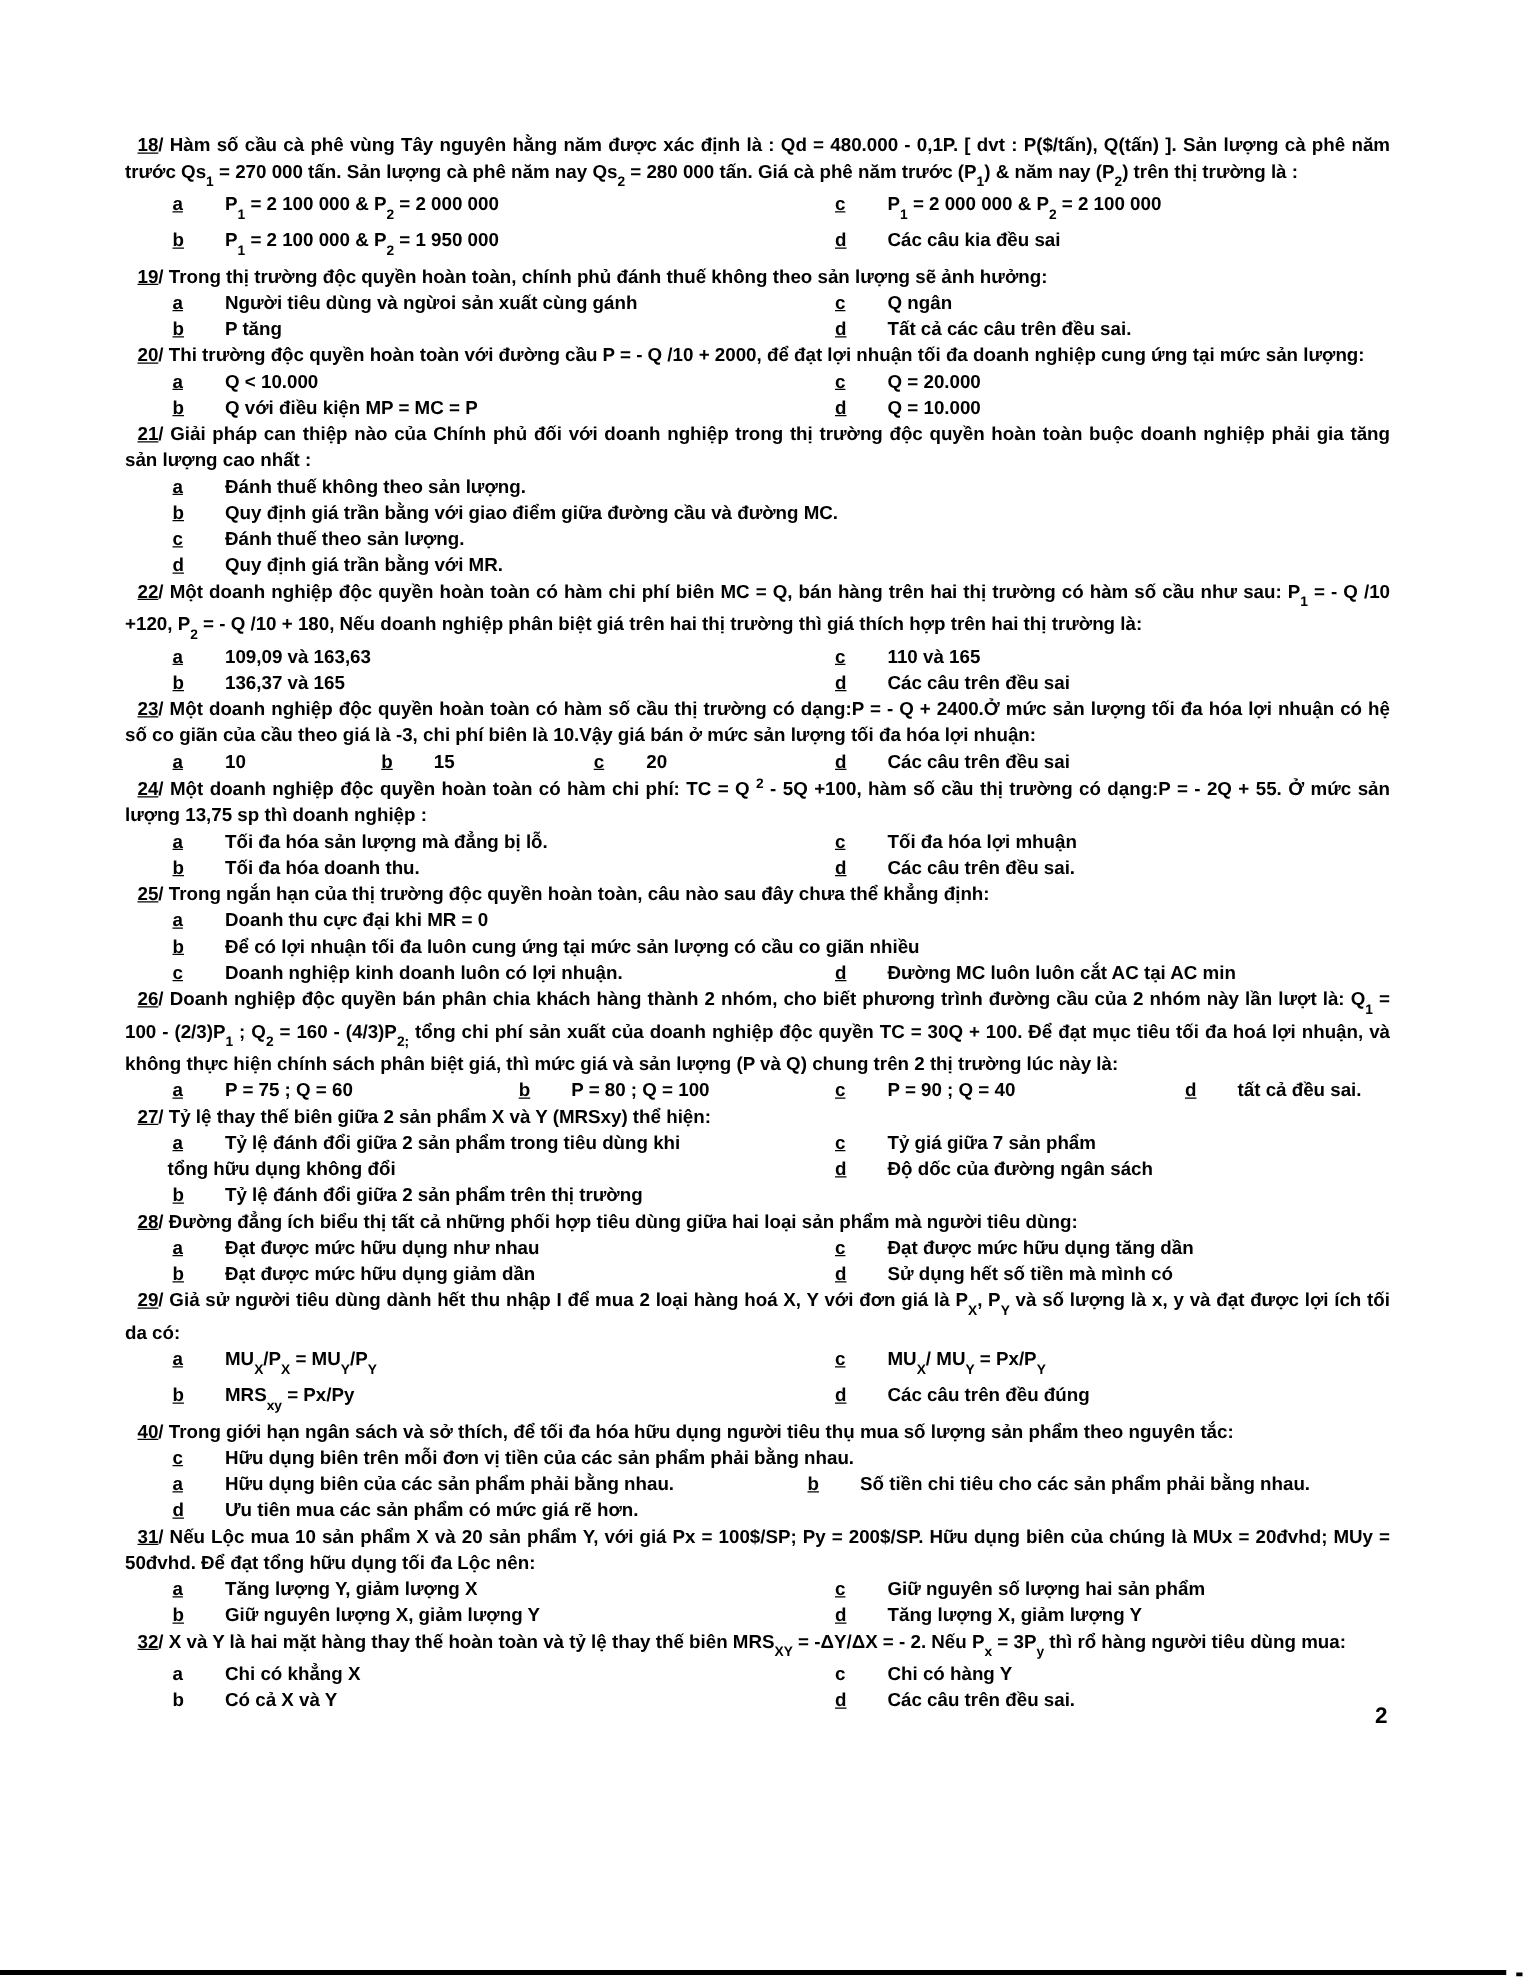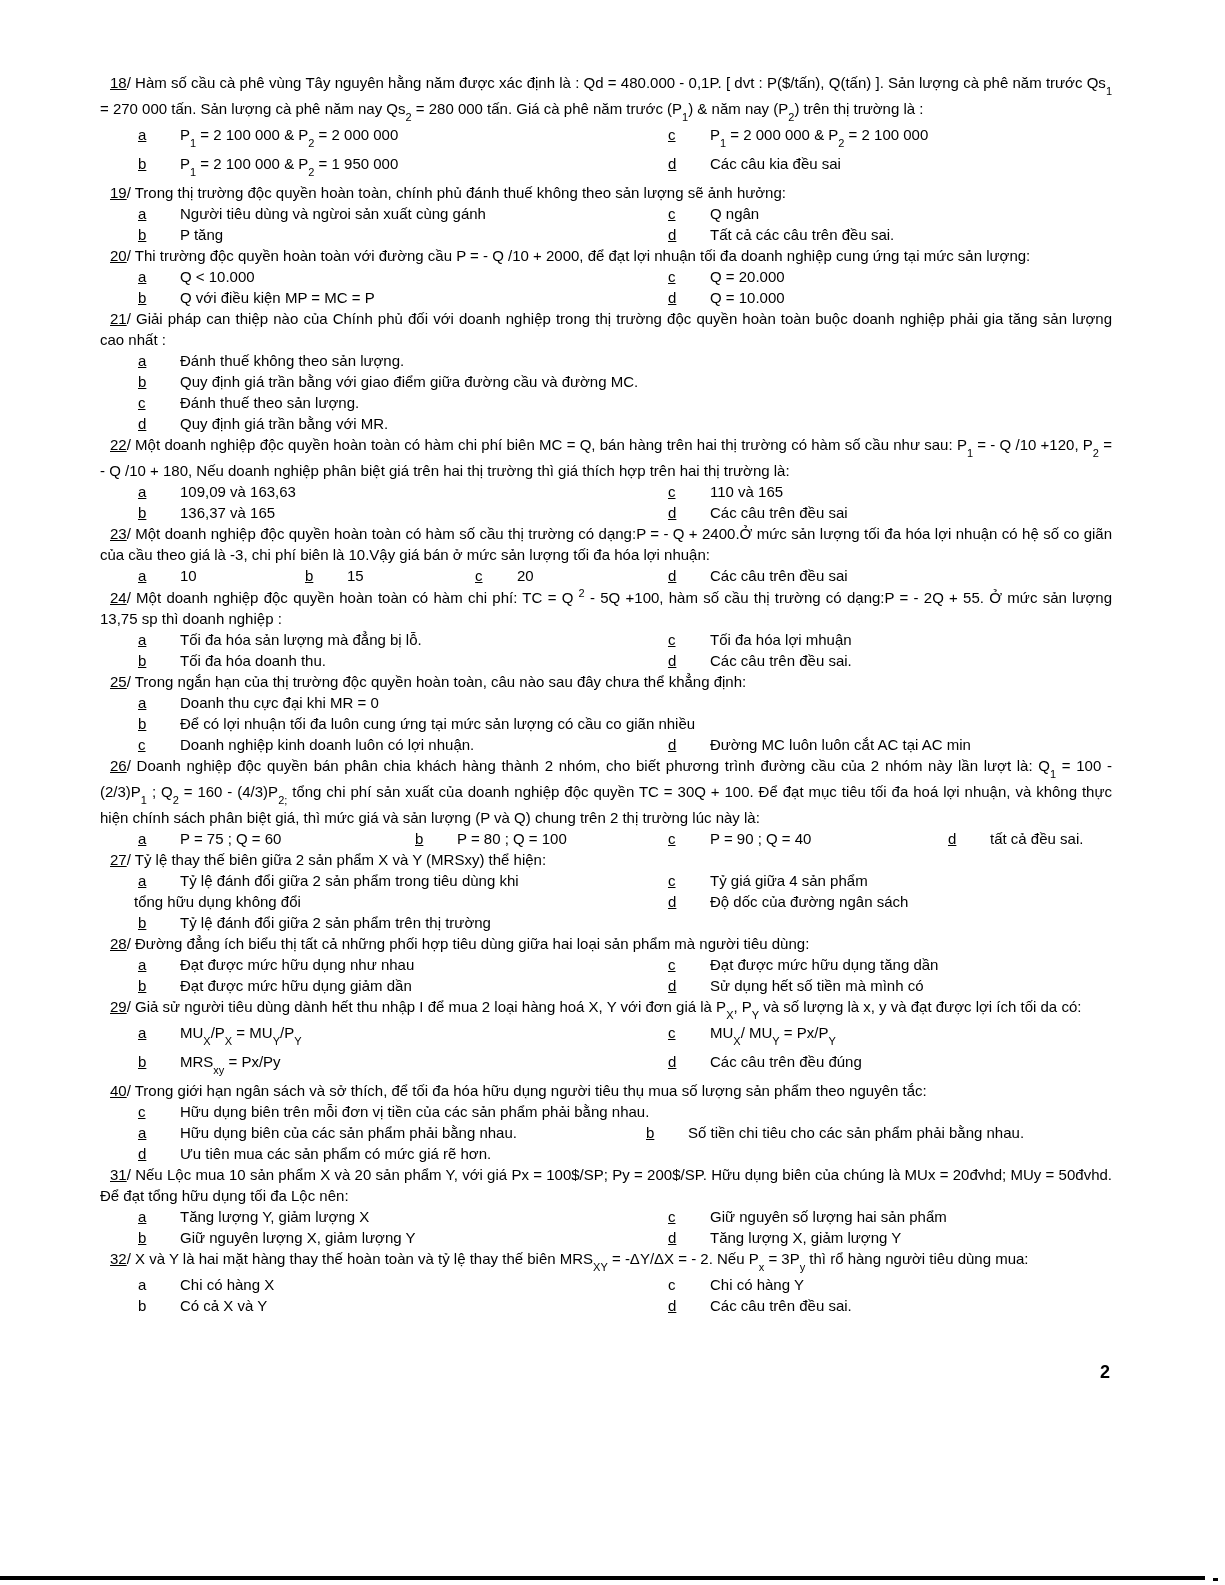--- a/index.html
+++ b/index.html
@@ -4,21 +4,21 @@
 <style>
   html,body{margin:0;padding:0;}
   body{
     width:1225px;height:1585px;
     background:#ffffff;color:#000000;
     font-family:"Liberation Sans","DejaVu Sans",sans-serif;
     font-size:15px;
     position:relative;overflow:hidden;
   }
   .page{position:absolute;inset:0;background:#ffffff;}
-  .content{position:absolute;left:100px;top:72px;width:1012px;}
+  .content{position:absolute;left:100px;top:106px;width:1012px;font-weight:bold;}
   .question{margin:0;}
   .stem{margin:0;text-align:justify;line-height:21px;text-indent:10px;}
   .qnum{}
   .u{text-decoration:underline;}
   sub{font-size:11px;vertical-align:-7px;line-height:14px;}
   sup{font-size:11px;vertical-align:6px;line-height:14px;}
   .opt-row{position:relative;height:21px;}
   .opt-row.tall{height:29px;}
   .cell{position:absolute;top:0;white-space:nowrap;line-height:21px;}
   .letter{display:inline-block;width:42px;}
@@ -137,21 +137,21 @@
           <span class="cell col-L"><span class="letter"><span class="u">a</span></span><span class="otext">P = 75 ;  Q = 60</span></span>
           <span class="cell col-M3"><span class="letter"><span class="u">b</span></span><span class="otext">P = 80 ;  Q = 100</span></span>
           <span class="cell col-R"><span class="letter"><span class="u">c</span></span><span class="otext">P = 90 ;  Q = 40</span></span>
           <span class="cell col-F"><span class="letter"><span class="u">d</span></span><span class="otext">tất cả đều sai.</span></span>
         </div>
       </div>
       <div class="question">
         <p class="stem"><span class="qnum u">27</span>/ Tỷ lệ thay thế biên giữa 2 sản phẩm X và Y (MRSxy) thể hiện:</p>
         <div class="opt-row">
           <span class="cell col-L"><span class="letter"><span class="u">a</span></span><span class="otext">Tỷ lệ đánh đổi giữa 2 sản phẩm trong tiêu dùng khi</span></span>
-          <span class="cell col-R"><span class="letter"><span class="u">c</span></span><span class="otext">Tỷ giá giữa 4 sản phẩm</span></span>
+          <span class="cell col-R"><span class="letter"><span class="u">c</span></span><span class="otext">Tỷ giá giữa 7 sản phẩm</span></span>
         </div>
         <div class="opt-row">
           <span class="cell col-CONT"><span class="otext">tổng hữu dụng không đổi</span></span>
           <span class="cell col-R"><span class="letter"><span class="u">d</span></span><span class="otext">Độ dốc của đường ngân sách</span></span>
         </div>
         <div class="opt-row">
           <span class="cell col-L"><span class="letter"><span class="u">b</span></span><span class="otext">Tỷ lệ đánh đổi giữa 2 sản phẩm trên thị trường</span></span>
         </div>
       </div>
       <div class="question">
@@ -196,21 +196,21 @@
           <span class="cell col-R"><span class="letter"><span class="u">c</span></span><span class="otext">Giữ nguyên số lượng hai sản phẩm</span></span>
         </div>
         <div class="opt-row">
           <span class="cell col-L"><span class="letter"><span class="u">b</span></span><span class="otext">Giữ nguyên  lượng X, giảm lượng Y</span></span>
           <span class="cell col-R"><span class="letter"><span class="u">d</span></span><span class="otext">Tăng lượng X, giảm lượng Y</span></span>
         </div>
       </div>
       <div class="question">
         <p class="stem"><span class="qnum u">32</span>/ X và Y là hai mặt hàng  thay thế hoàn toàn và tỷ lệ thay thế biên MRS<sub>XY</sub> = -ΔY/ΔX = - 2. Nếu P<sub>x</sub> = 3P<sub>y</sub>  thì rổ hàng người tiêu dùng mua:</p>
         <div class="opt-row">
-          <span class="cell col-L"><span class="letter"><span class="">a</span></span><span class="otext">Chi có hàng X</span></span>
+          <span class="cell col-L"><span class="letter"><span class="">a</span></span><span class="otext">Chi có khẳng X</span></span>
           <span class="cell col-R"><span class="letter"><span class="">c</span></span><span class="otext">Chi có hàng Y</span></span>
         </div>
         <div class="opt-row">
           <span class="cell col-L"><span class="letter"><span class="">b</span></span><span class="otext">Có cả X và Y</span></span>
           <span class="cell col-R"><span class="letter"><span class="u">d</span></span><span class="otext">Các câu trên đều sai.</span></span>
         </div>
       </div>
     </div>
   <div class="page-num">2</div>
   <div class="bottom-rule"></div>

